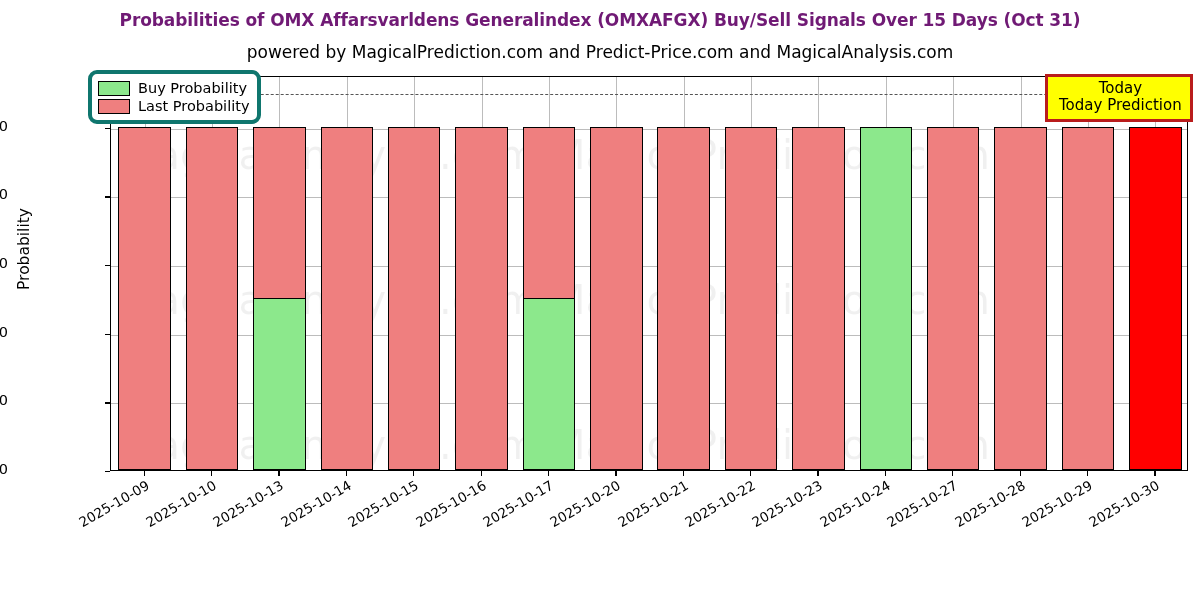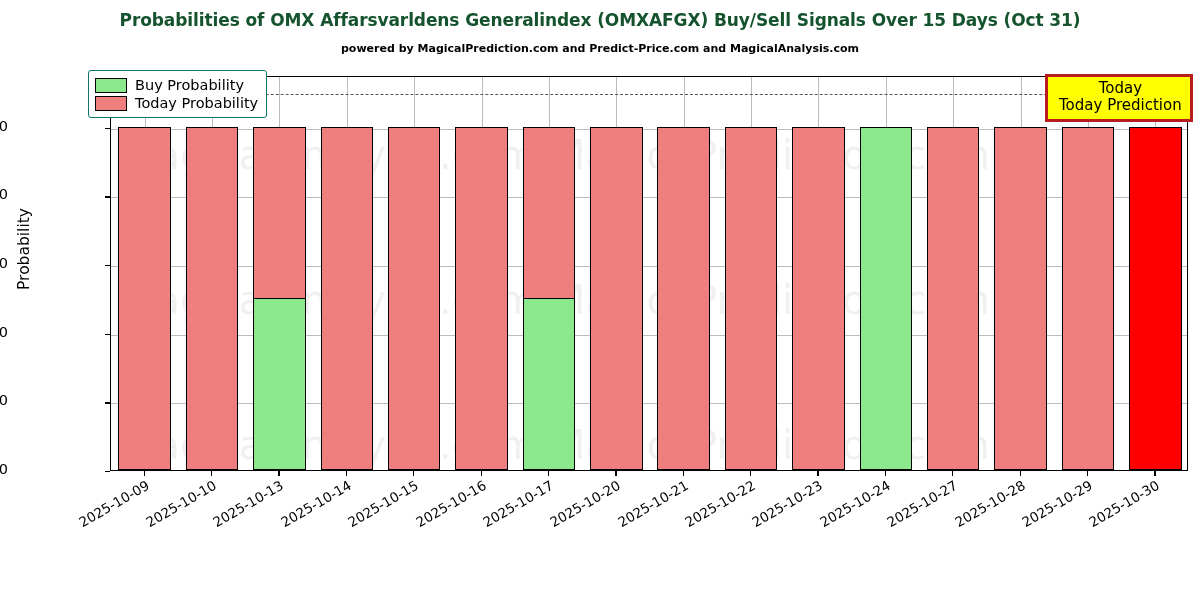--- a/index.html
+++ b/index.html
@@ -6,25 +6,25 @@
   body{
     width:1200px;height:600px;background:#ffffff;
     font-family:"DejaVu Sans","Liberation Sans",sans-serif;
     overflow:hidden;position:relative;
   }
   #figure{position:absolute;left:0;top:0;width:1200px;height:600px;}
 
   
   #title{
     position:absolute;left:0;top:10px;width:1200px;text-align:center;
-    font-size:17px;font-weight:bold;color:#14532d;letter-spacing:-0.1px;
+    font-size:17px;font-weight:bold;color:#701a75;letter-spacing:-0.1px;
   }
   #subtitle{
     position:absolute;left:0;top:42px;width:1200px;text-align:center;
-    font-size:11px;font-weight:bold;color:#000;
+    font-size:17px;font-weight:normal;color:#000;
   }
 
   
   #plot{
     position:absolute;left:110px;top:76px;width:1078px;height:395px;
     border:1.2px solid #000;box-sizing:border-box;background:#fff;
     overflow:hidden;
   }
   .gridline{position:absolute;left:0;width:100%;height:1px;background:#b0b0b0;opacity:.85;}
   .vgrid{position:absolute;top:0;height:100%;width:1px;background:#b0b0b0;opacity:.85;}
@@ -66,21 +66,21 @@
     white-space:nowrap;text-align:right;
   }
   #xlabel{
     position:absolute;left:0;top:562px;width:1200px;text-align:center;
     font-size:16px;color:#000;
   }
 
   
   #legend{
     position:absolute;left:88px;top:70px;
-    background:#fff;border:1px solid #0f766e;border-radius:3px;
+    background:#fff;border:4px solid #0f766e;border-radius:9px;
     padding:5px 8px 5px 6px;
   }
   .legend-row{display:flex;align-items:center;height:18px;}
   .legend-swatch{
     width:30px;height:13px;border:1px solid #000;margin-right:8px;display:inline-block;
   }
   .legend-label{font-size:14.5px;color:#000;}
 
   
   #today-box{
@@ -238,21 +238,21 @@
       <div class="xtick" style="left: 1062.31px; width: 92px;">2025-10-30</div>
     </div>
 
   <div id="legend">
     <div class="legend-row">
       <span class="legend-swatch" id="sw-buy" style="background: rgb(140, 232, 140);"></span>
       <span class="legend-label">Buy Probability</span>
     </div>
     <div class="legend-row">
       <span class="legend-swatch" id="sw-sell" style="background: rgb(239, 127, 127);"></span>
-      <span class="legend-label">Today Probability</span>
+      <span class="legend-label">Last Probability</span>
     </div>
   </div>
 
   <div id="today-box" style="background: rgb(255, 255, 0);">
     <div>Today</div>
     <div>Today Prediction</div>
   </div>
 
 </div>
 

